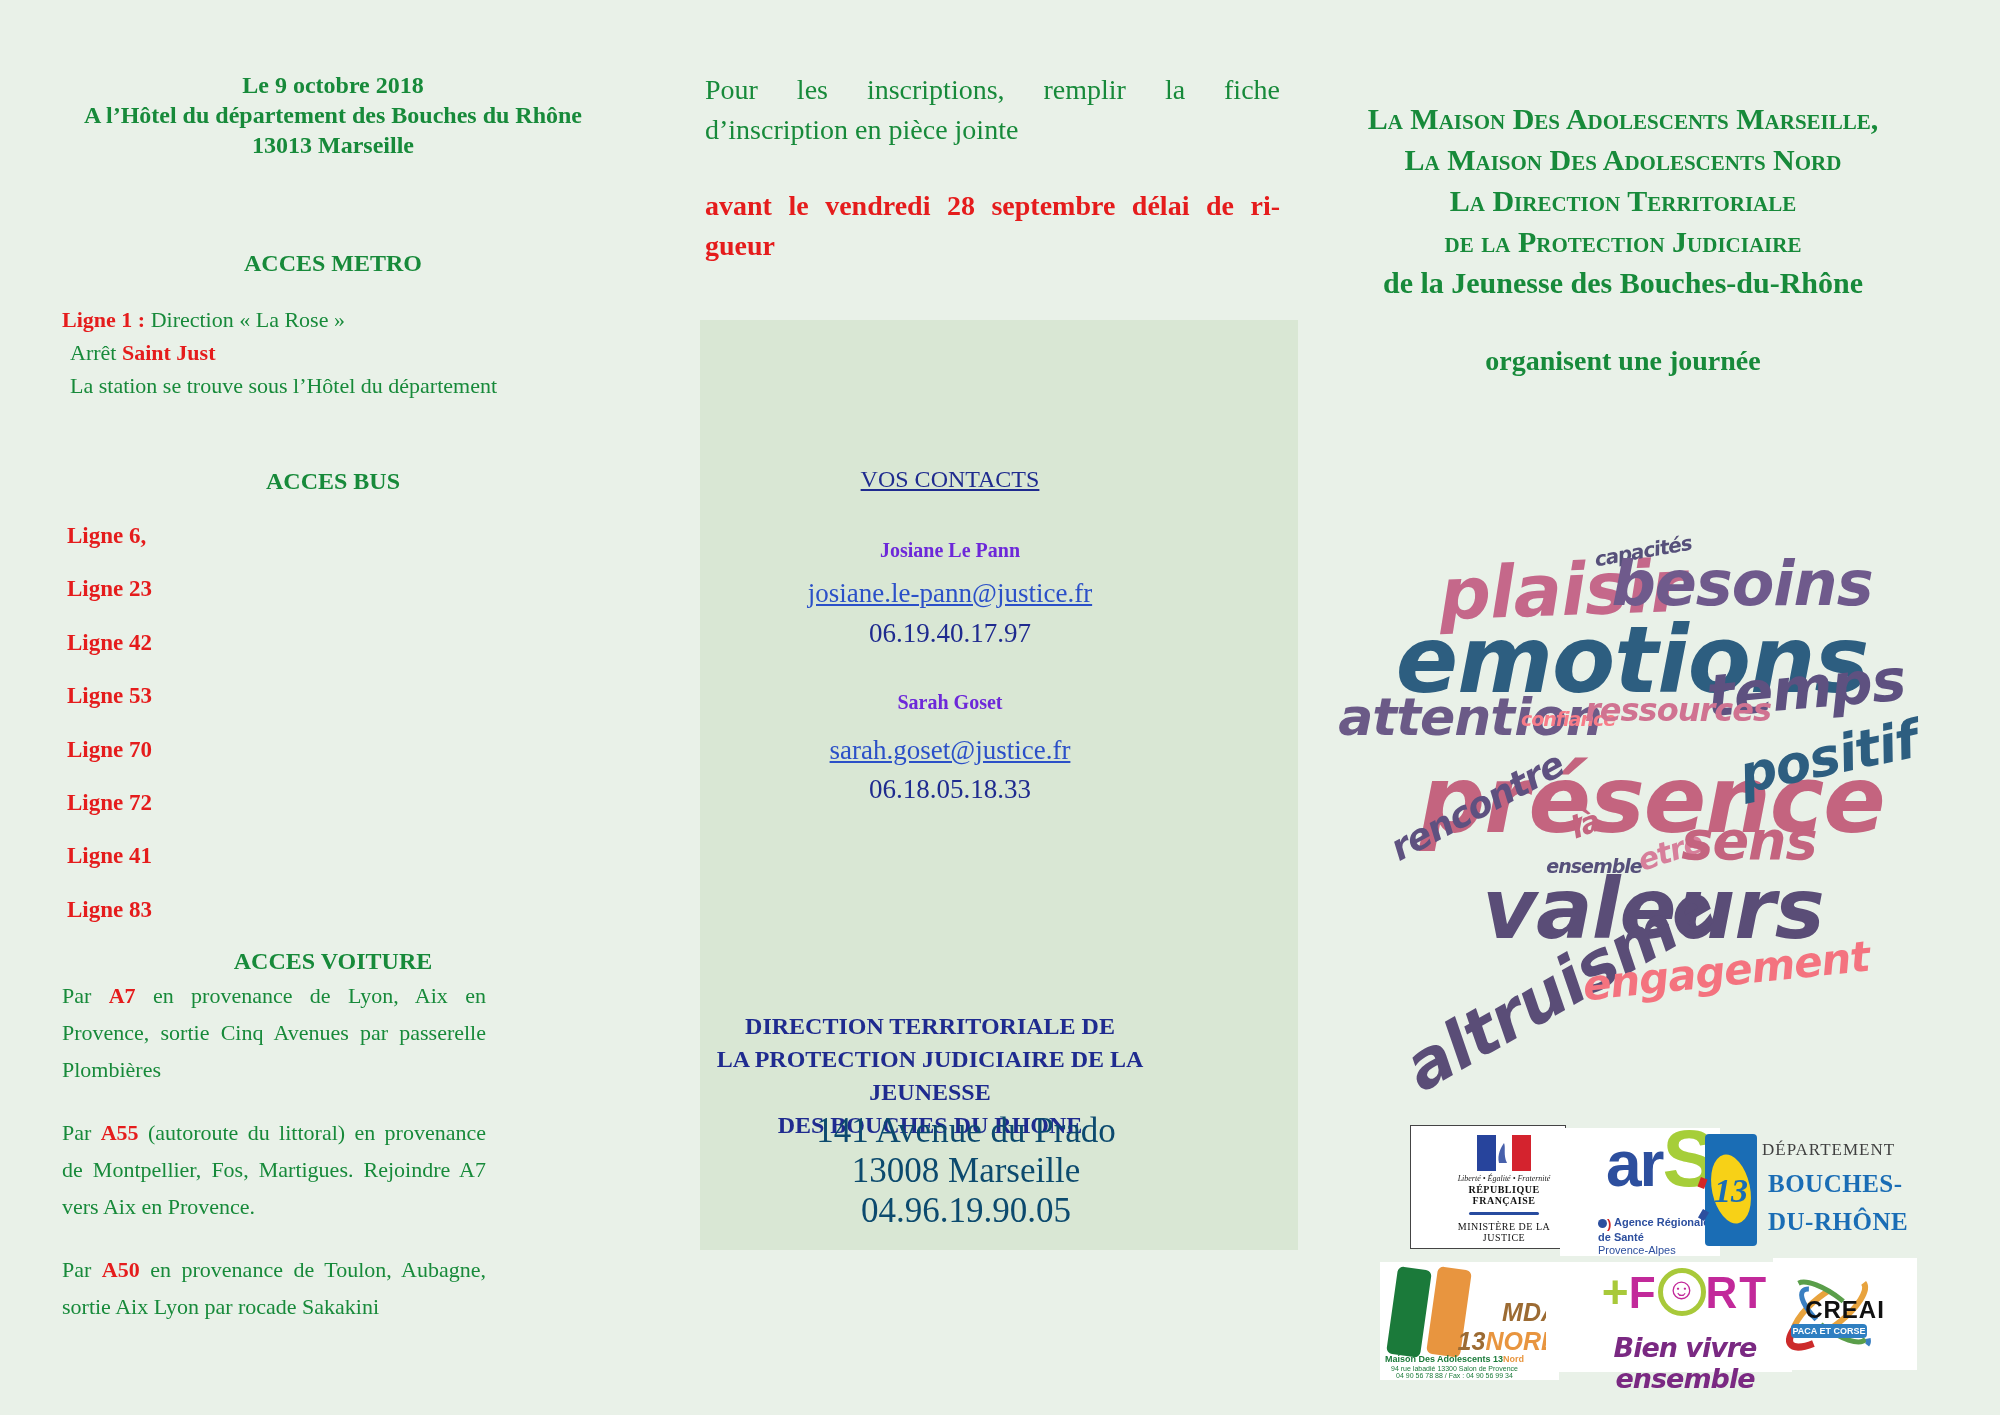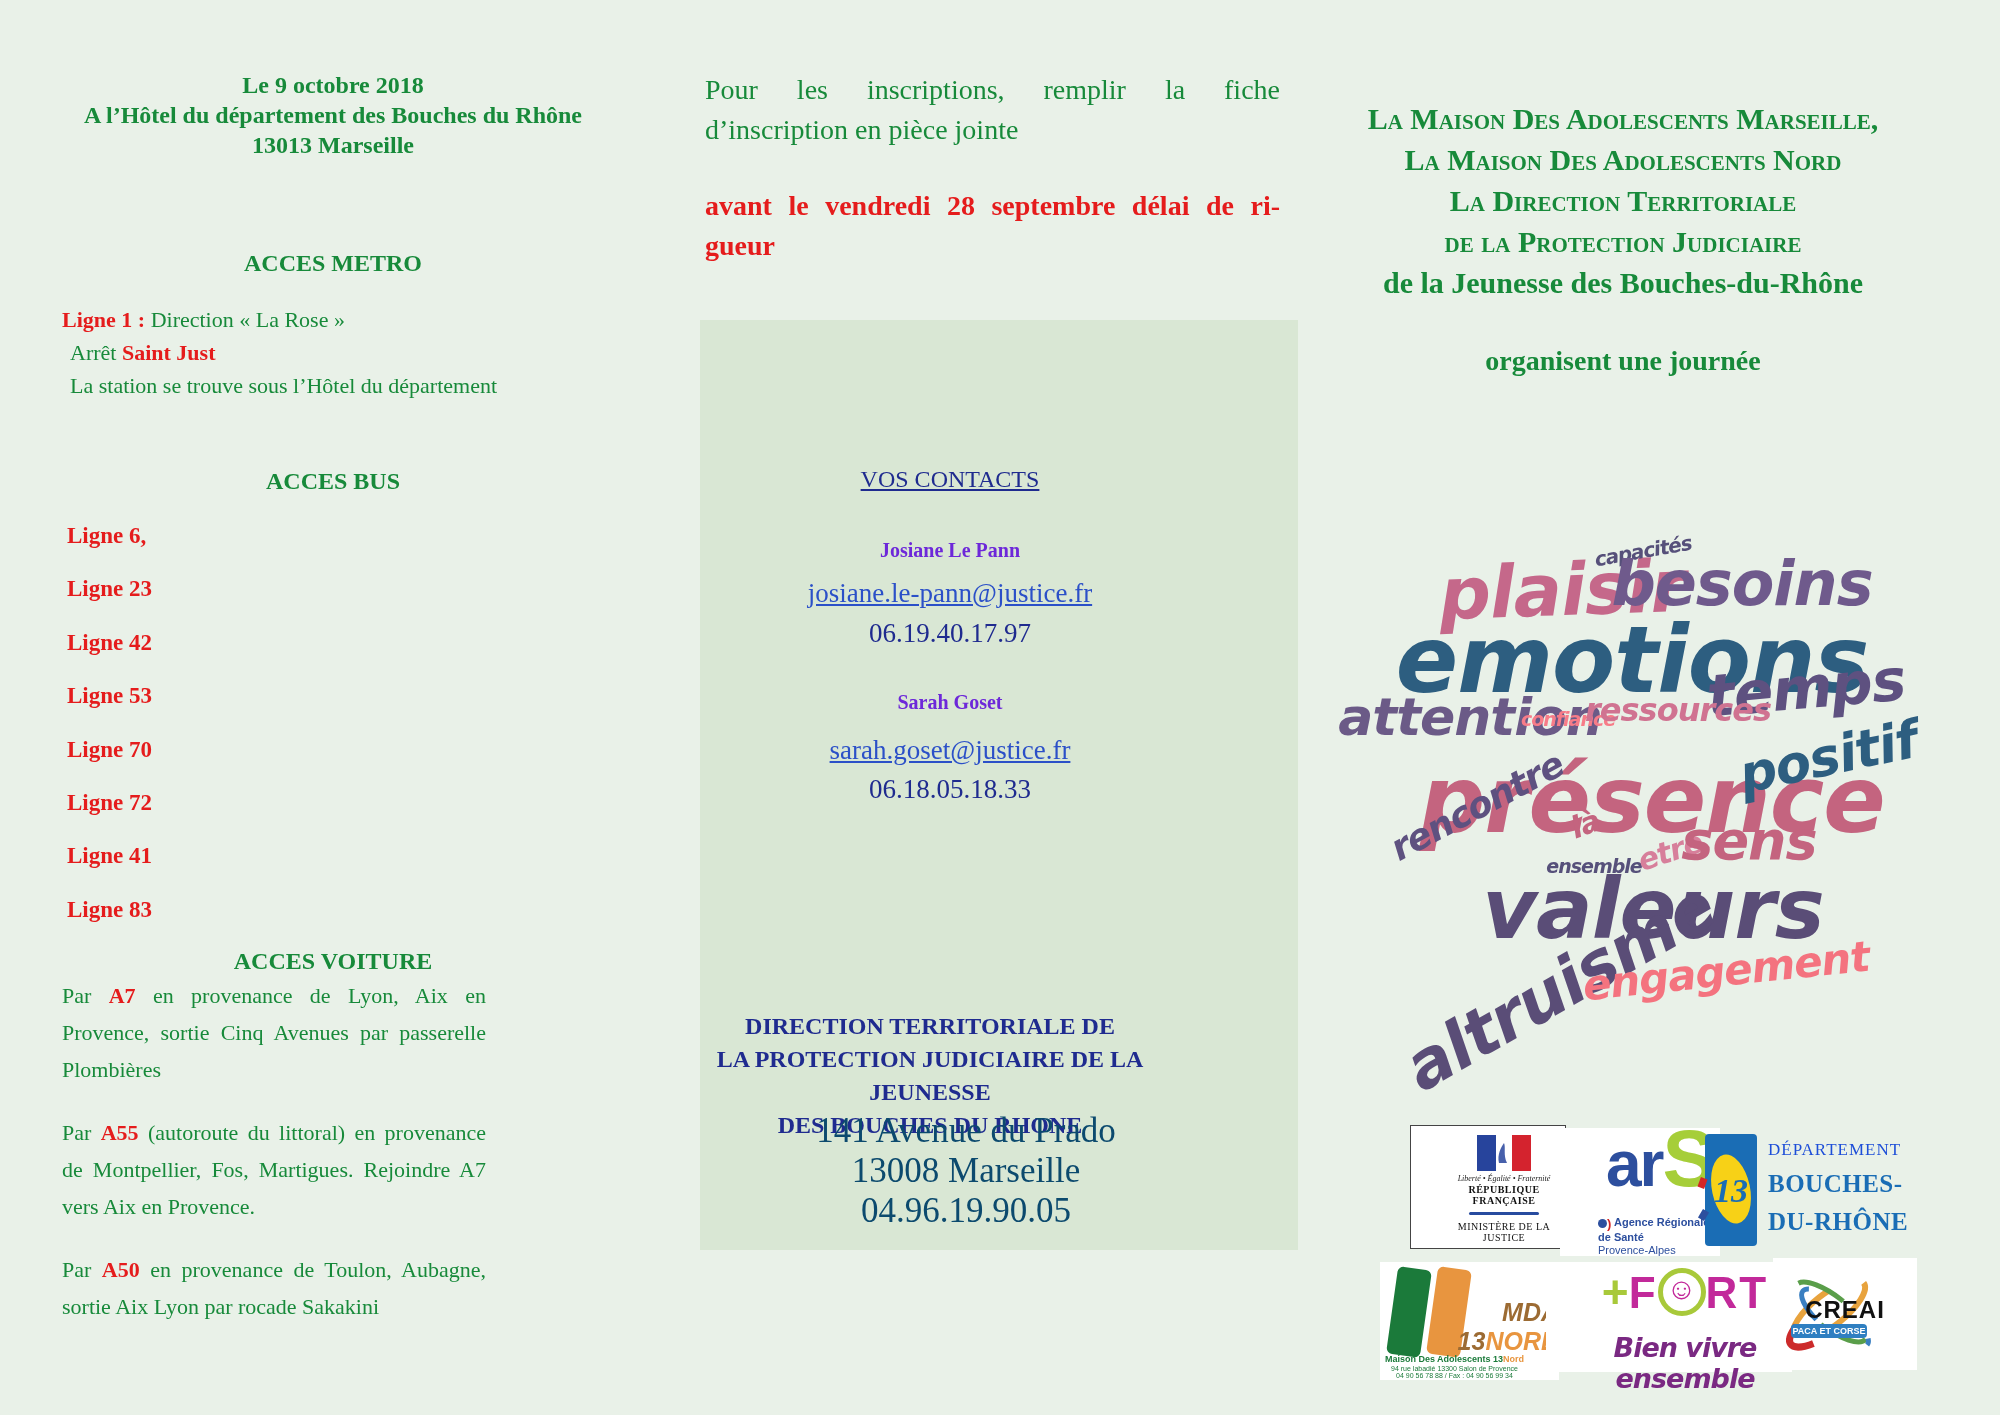--- a/index.html
+++ b/index.html
@@ -70,21 +70,21 @@
   .ars-l2{font-size:11px;color:#2d4f9e;margin:1px 0 0 6px;}
   .ars-dot{display:inline-block;width:9px;height:9px;border-radius:50%;background:#2d4f9e;vertical-align:middle;}
   .ars-arc{display:inline-block;color:#d42626;font-weight:bold;font-size:13px;vertical-align:middle;}
   .lg-dept{left:1705px;top:1128px;width:250px;height:122px;background:transparent;}
   .dept-box{position:absolute;left:0;top:6px;width:52px;height:112px;background:#1a6db5;border-radius:4px;}
   .dept-confetti1{position:absolute;left:-6px;top:44px;width:7px;height:10px;background:#d42626;transform:rotate(20deg);}
   .dept-confetti2{position:absolute;left:-9px;top:60px;width:7px;height:10px;background:#ffffff;transform:rotate(-15deg);}
   .dept-confetti3{position:absolute;left:-5px;top:76px;width:7px;height:10px;background:#2d4f9e;transform:rotate(30deg);}
   .dept-oval{position:absolute;left:7px;top:20px;width:38px;height:70px;background:#f7d117;border-radius:50% 50% 50% 50%;transform:rotate(-12deg);}
   .dept-13{position:absolute;left:0;top:38px;width:52px;text-align:center;font-size:34px;font-weight:bold;font-style:italic;color:#1a6db5;}
-  .dept-l1{position:absolute;left:63px;top:12px;font-size:17px;color:#1d4ed8;letter-spacing:1px;}
+  .dept-l1{position:absolute;left:57px;top:12px;font-size:17px;color:#404040;letter-spacing:1px;}
   .dept-l2{position:absolute;left:63px;top:42px;font-size:25px;font-weight:bold;color:#1a6db5;letter-spacing:.5px;}
   .dept-l3{position:absolute;left:63px;top:80px;font-size:25px;font-weight:bold;color:#1a6db5;letter-spacing:.5px;}
   .lg-mda{left:1380px;top:1262px;width:147px;height:118px;overflow:hidden;}
   .mda-stroke-g{position:absolute;left:12px;top:6px;width:34px;height:88px;background:#1b7a3a;border-radius:6px;transform:rotate(8deg);}
   .mda-stroke-o{position:absolute;left:52px;top:6px;width:34px;height:88px;background:#e8953f;border-radius:6px;transform:rotate(8deg);}
   .mda-title{position:absolute;left:32px;top:36px;font-size:25px;font-weight:bold;font-style:italic;text-align:right;}
   .mda-title .t1{color:#9c6b33;}
   .mda-title .t2{color:#e8953f;}
   .mda-sub{position:absolute;left:2px;top:92px;width:145px;font-size:9px;font-weight:bold;text-align:center;color:#1b7a3a;}
   .mda-sub .t2{color:#e8953f;}

